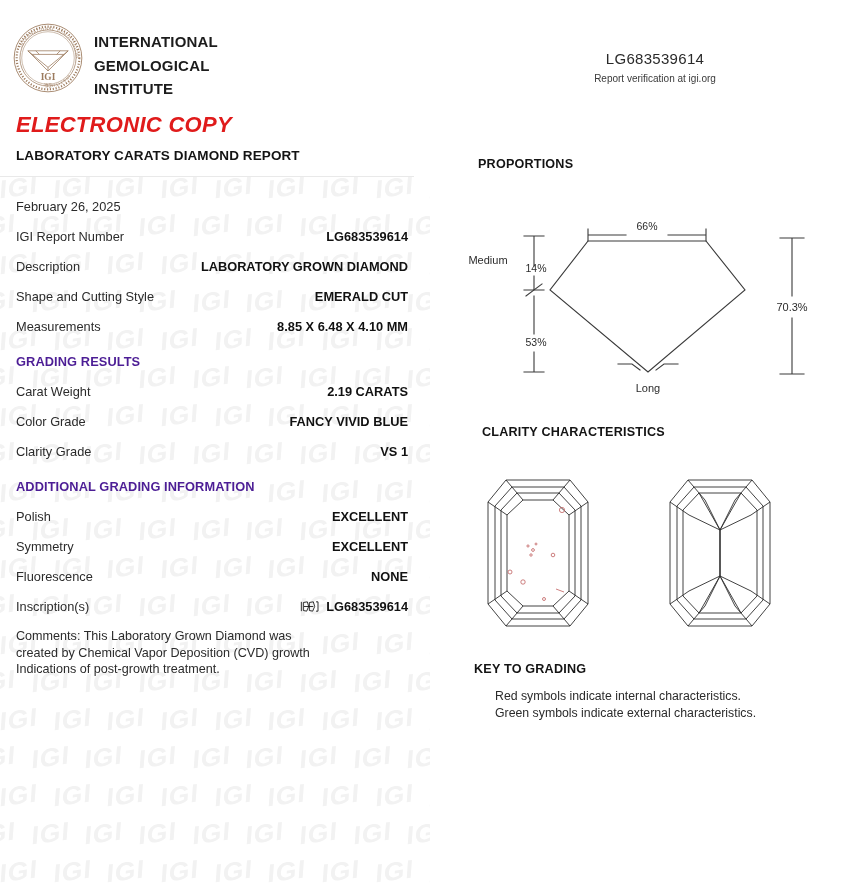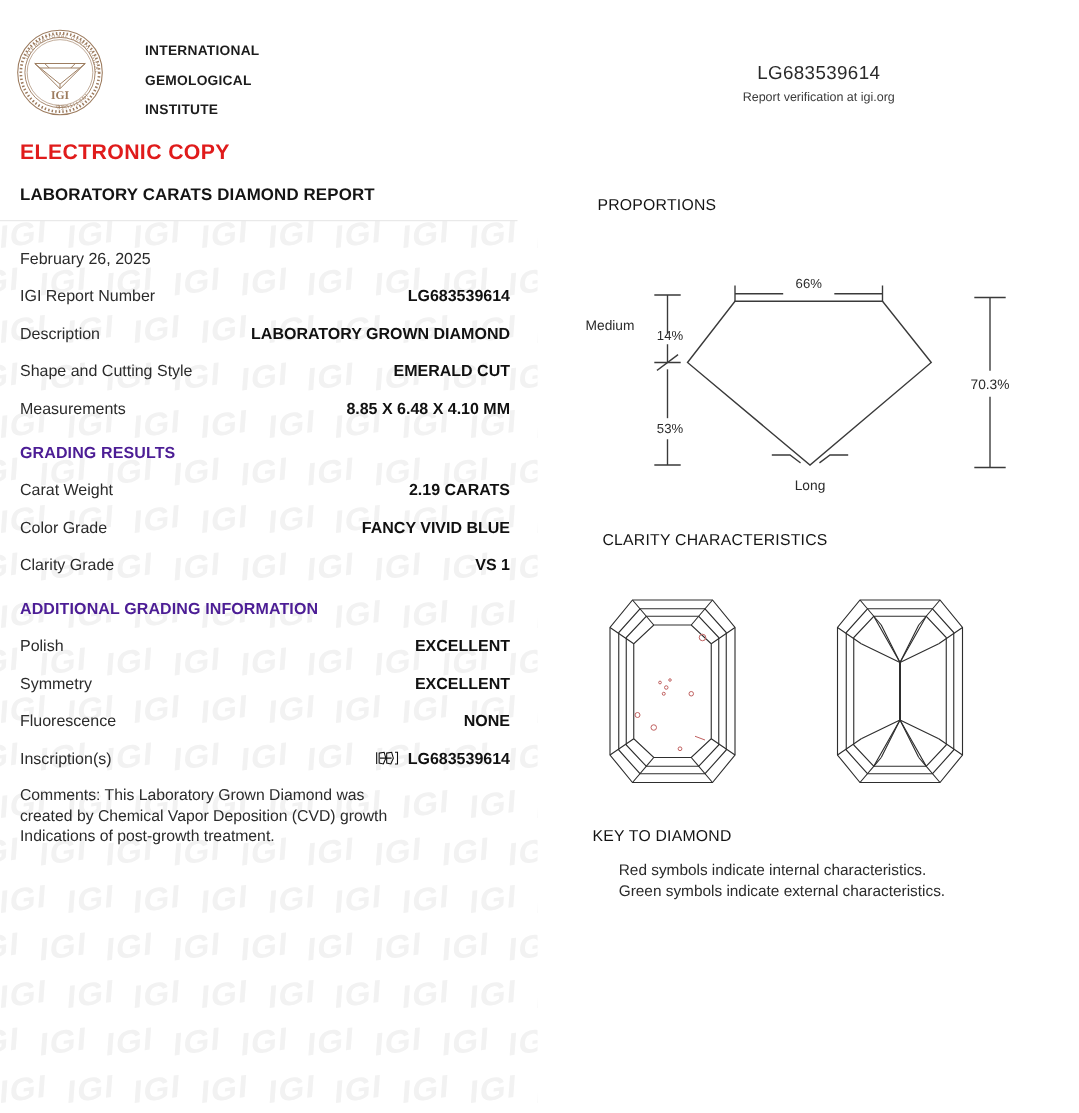--- a/index.html
+++ b/index.html
@@ -44,22 +44,22 @@
     position: absolute; left: 0; top: 0;
     width: 863px; height: 150px;
   }
 
   #igi-seal {
     position: absolute; left: 12px; top: 22px;
     width: 72px; height: 72px;
   }
 
   #org-name {
-    position: absolute; left: 116px; top: 30px;
-    font-size: 11px;
+    position: absolute; left: 94px; top: 30px;
+    font-size: 15px;
     font-weight: 700;
     line-height: 23.5px;
     letter-spacing: 0.2px;
     color: #1c1c1c;
   }
 
   #report-id-block {
     position: absolute; left: 470px; top: 50px;
     width: 370px;
     text-align: center;
@@ -70,24 +70,25 @@
     letter-spacing: 0.3px;
   }
   #report-verify {
     font-size: 10px;
     color: #3a3a3a;
     margin-top: 6px;
   }
 
   #electronic-copy {
     position: absolute; left: 16px; top: 112px;
-    font-size: 17px;
+    font-size: 22px;
     font-weight: 700;
     color: #e01b1b;
     letter-spacing: 0.3px;
+    font-style: italic;
   }
 
   
   #left-col {
     position: absolute; left: 0; top: 148px;
     width: 430px;
   }
 
   #report-title {
     margin: 0 0 0 16px;
@@ -150,21 +151,21 @@
   #comments .cline { display: block; }
 
   
   #right-col {
     position: absolute; left: 440px; top: 148px;
     width: 423px;
   }
 
   .panel-head {
     font-size: 12.6px;
-    font-weight: 400;
+    font-weight: 700;
     letter-spacing: 0.2px;
     color: #141414;
   }
 
   #proportions-head { position: absolute; left: 38px; top: 9px; }
   #proportions-svg  { position: absolute; left: 0px;  top: 36px; }
 
   #clarity-head   { position: absolute; left: 42px; top: 277px; }
   #clarity-svg    { position: absolute; left: 30px; top: 310px; }
 
@@ -393,18 +394,18 @@
       <path d="M235 42 L250 72 L265 42"></path>
       <path d="M219 57 L250 72 M281 57 L250 72"></path>
       <path d="M229 35 L250 72 M271 35 L250 72"></path>
       <path d="M235 148 L250 118 L265 148"></path>
       <path d="M219 133 L250 118 M281 133 L250 118"></path>
       <path d="M229 155 L250 118 M271 155 L250 118"></path>
       <path d="M250 72 L250 118" stroke-width="1.6"></path>
     </g>
   </svg>
 
-  <div id="key-head" class="panel-head">KEY TO DIAMOND</div>
+  <div id="key-head" class="panel-head">KEY TO GRADING</div>
   <div id="key-body">
     <span>Red symbols indicate internal characteristics.</span>
     <span>Green symbols indicate external characteristics.</span>
   </div>
 </div>
 
 </body></html>

